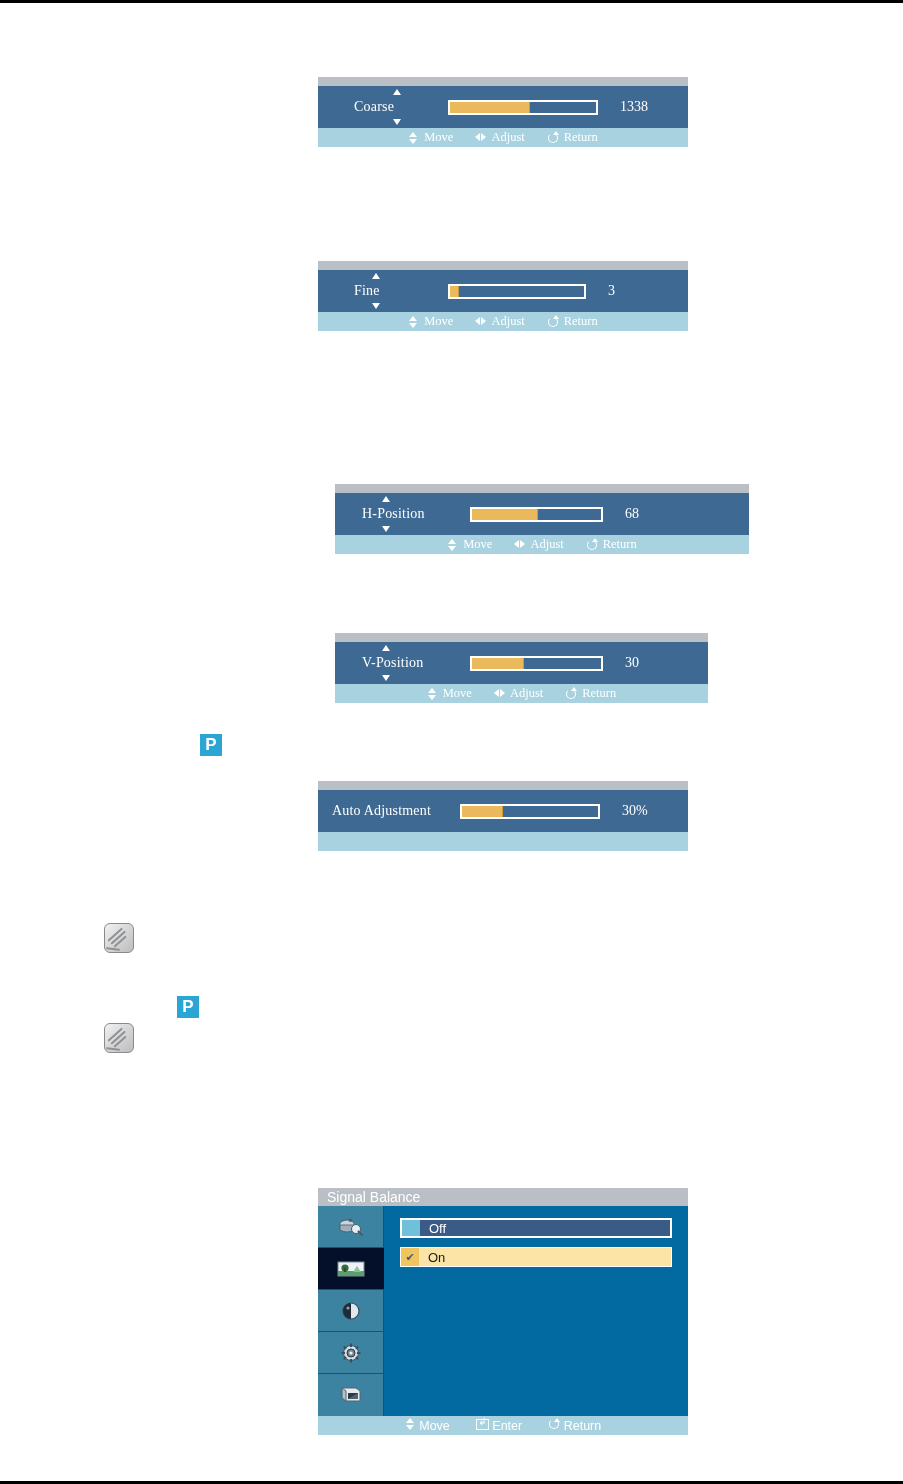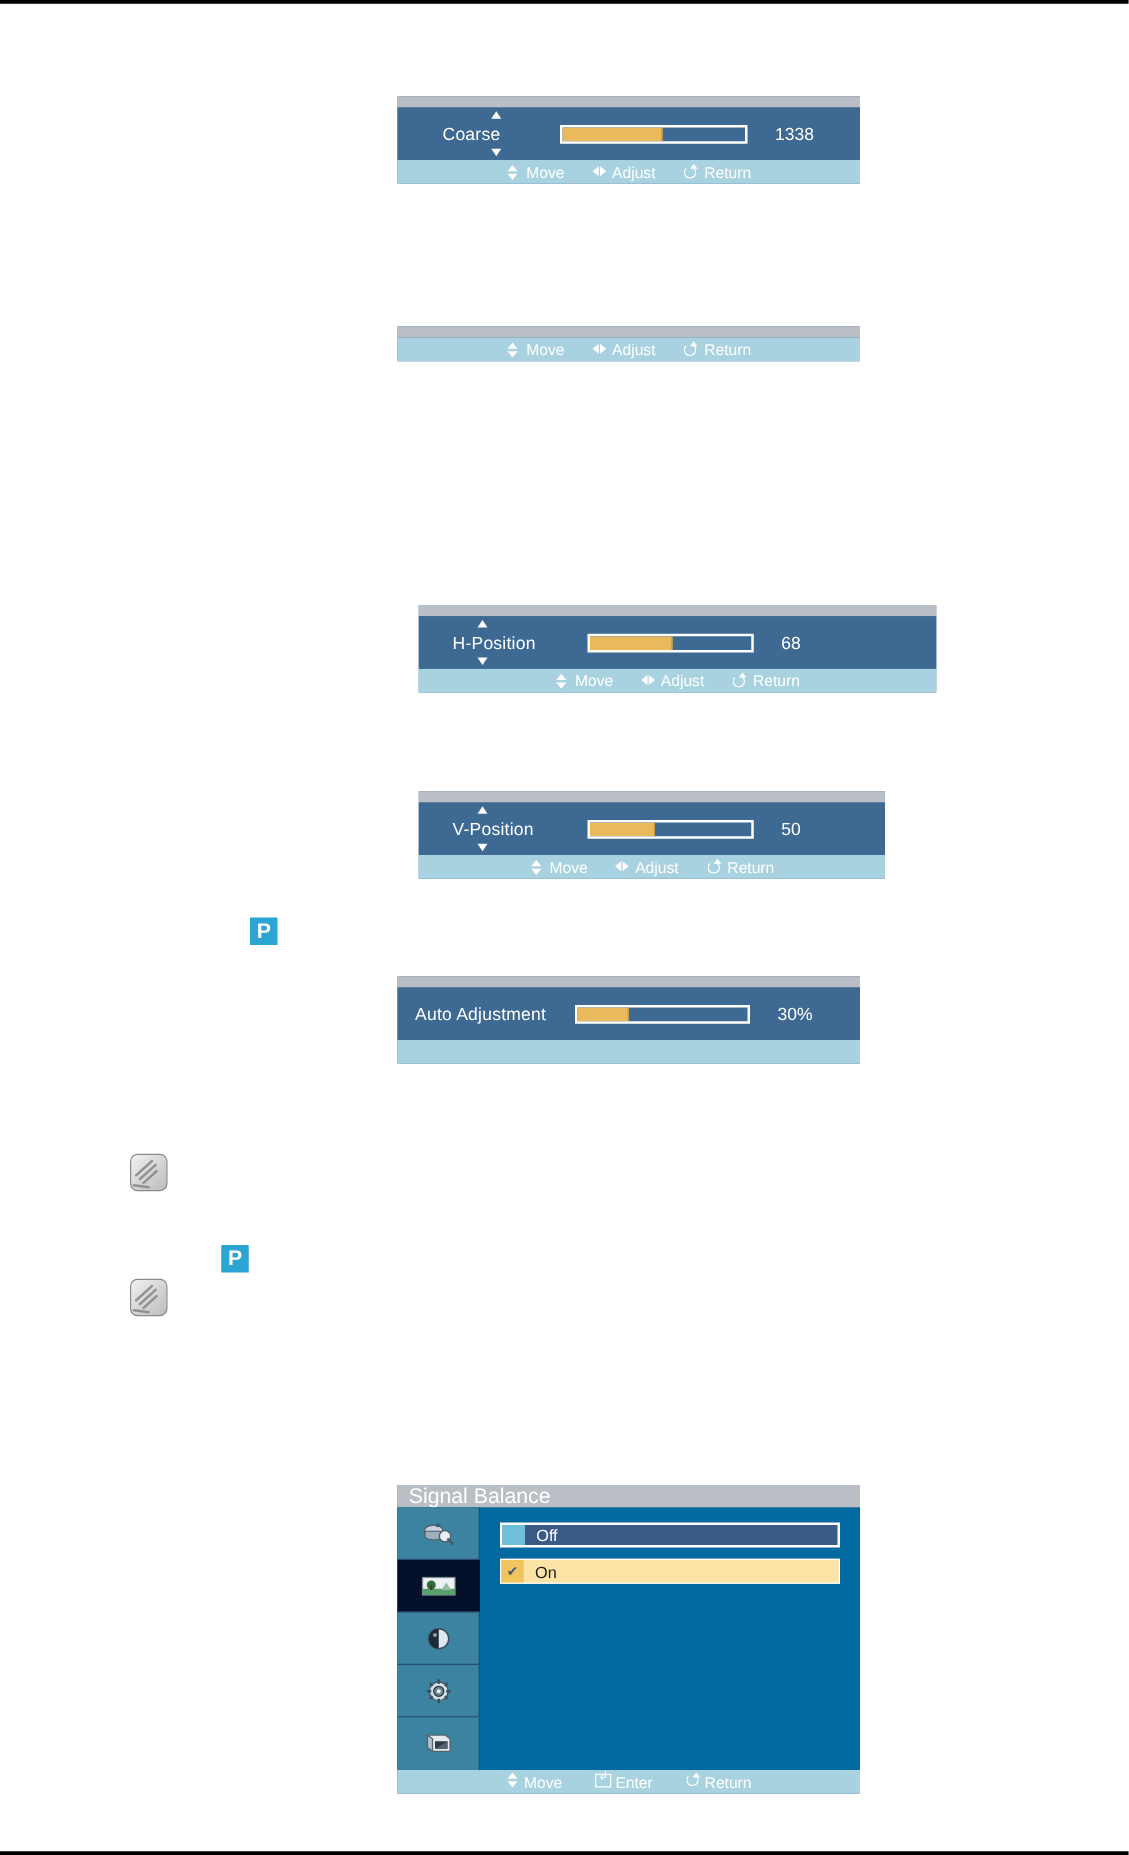--- a/index.html
+++ b/index.html
@@ -22,20 +22,21 @@
     background: #ffffff;
     border-top: 3px solid #000000;
     border-bottom: 3px solid #000000;
     box-sizing: border-box;
   }
 
   
   .osd {
     position: absolute;
     background: #3e6993;
+    font-family: Liberation Serif, serif;
   }
   .osd-topstrip {
     height: 9px;
     background: #b9bfc4;
     width: 100%;
   }
   .osd-body {
     position: relative;
     background: #3e6993;
     height: 42px;
@@ -211,21 +212,21 @@
 
   
   .menu {
     position: absolute;
     background: #3a5b86;
   }
   .menu-title {
     height: 18px;
     background: #b9bfc4;
     color: #ffffff;
-    font-size: 17px;
+    font-size: 14px;
     line-height: 18px;
     padding-left: 9px;
     box-sizing: border-box;
   }
   .menu-main {
     display: flex;
     background: #0369a1;
   }
   .menu-sidebar {
     width: 66px;
@@ -325,20 +326,31 @@
       </span>
       <span class="hint">
         <span class="glyph ret"></span>
         <span>Return</span>
       </span>
     </div>
   </div>
 
   <div class="osd" style="left:318px; top:258px; width:370px;">
     <div class="osd-topstrip"></div>
+    <div class="osd-body">
+      <div class="osd-label" style="margin-left:36px; width:86px;">
+        <span class="arrow-up" style="left:22px;"></span>
+        <span>Fine</span>
+        <span class="arrow-dn" style="left:22px;"></span>
+      </div>
+      <div class="osd-track" style="width:138px; margin-left:8px;">
+        <div class="osd-fill" style="width:7%;"></div>
+      </div>
+      <div class="osd-value" style="margin-left:22px;">3</div>
+    </div>
     <div class="osd-footer">
       <span class="hint">
         <span class="glyph ud"></span>
         <span>Move</span>
       </span>
       <span class="hint">
         <span class="glyph lr"></span>
         <span>Adjust</span>
       </span>
       <span class="hint">
@@ -381,21 +393,21 @@
     <div class="osd-topstrip"></div>
     <div class="osd-body">
       <div class="osd-label" style="margin-left:27px; width:100px;">
         <span class="arrow-up" style="left:24px;"></span>
         <span>V-Position</span>
         <span class="arrow-dn" style="left:24px;"></span>
       </div>
       <div class="osd-track" style="width:133px; margin-left:8px;">
         <div class="osd-fill" style="width:40%;"></div>
       </div>
-      <div class="osd-value" style="margin-left:22px;">50</div>
+      <div class="osd-value" style="margin-left:22px;">30</div>
     </div>
     <div class="osd-footer">
       <span class="hint">
         <span class="glyph ud"></span>
         <span>Move</span>
       </span>
       <span class="hint">
         <span class="glyph lr"></span>
         <span>Adjust</span>
       </span>

